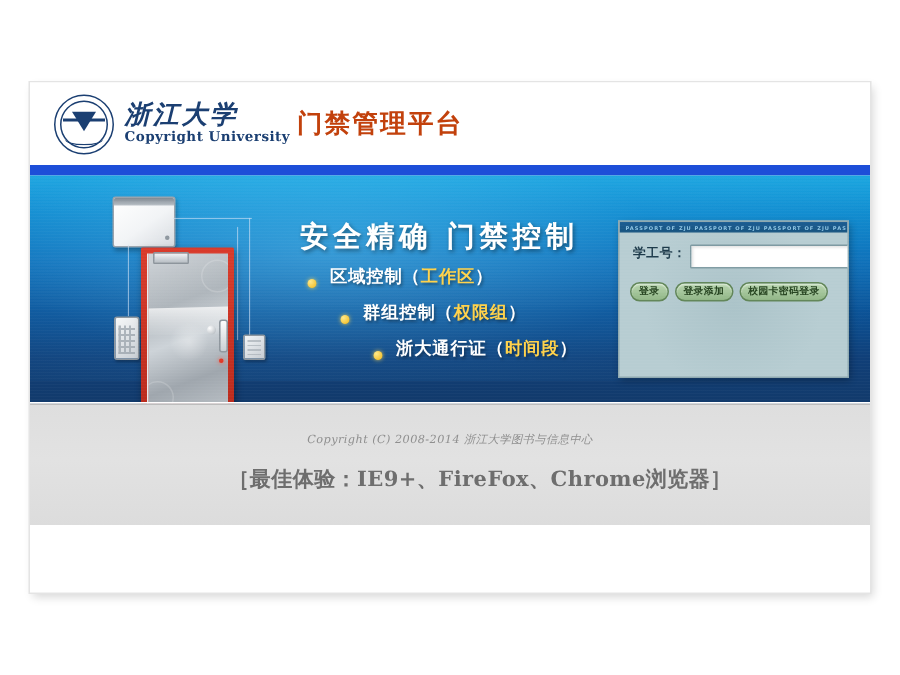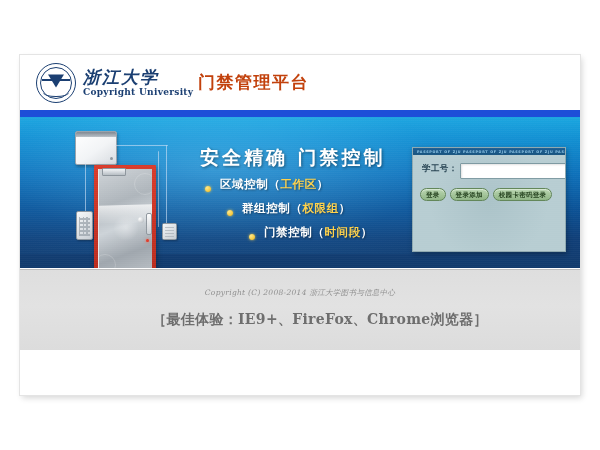--- a/index.html
+++ b/index.html
@@ -343,21 +343,21 @@
         <span>）</span>
       </div>
       <div class="b-item b2">
         <span class="bdot"></span>
         <span>群组控制（</span>
         <span class="hl">权限组</span>
         <span>）</span>
       </div>
       <div class="b-item b3">
         <span class="bdot"></span>
-        <span>门禁控制（</span>
+        <span>浙大通行证（</span>
         <span class="hl">时间段</span>
         <span>）</span>
       </div>
     </div>
 
     <div class="login">
       <div class="wm"></div>
       <div class="lg-strip">
         <span>PASSPORT OF ZJU   PASSPORT OF ZJU   PASSPORT OF ZJU   PASSPORT OF ZJU   PASSPORT OF ZJU</span>
       </div>

